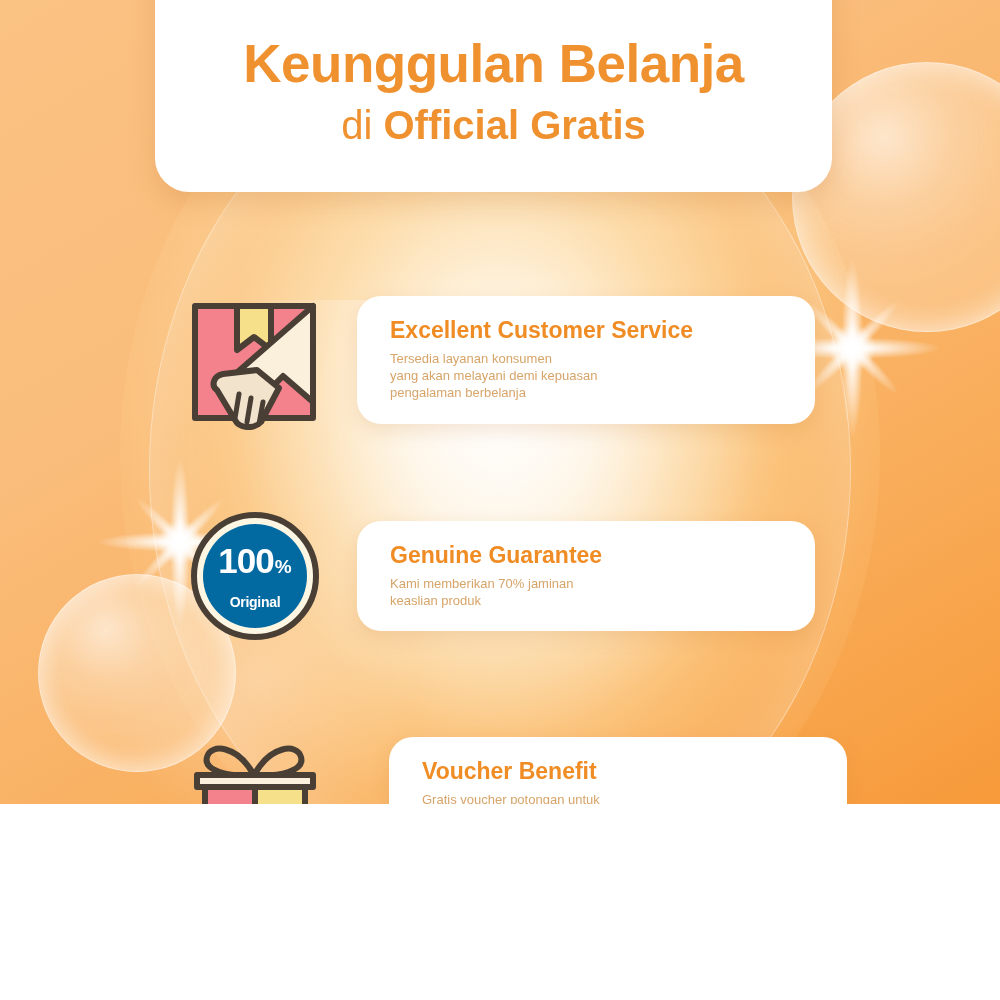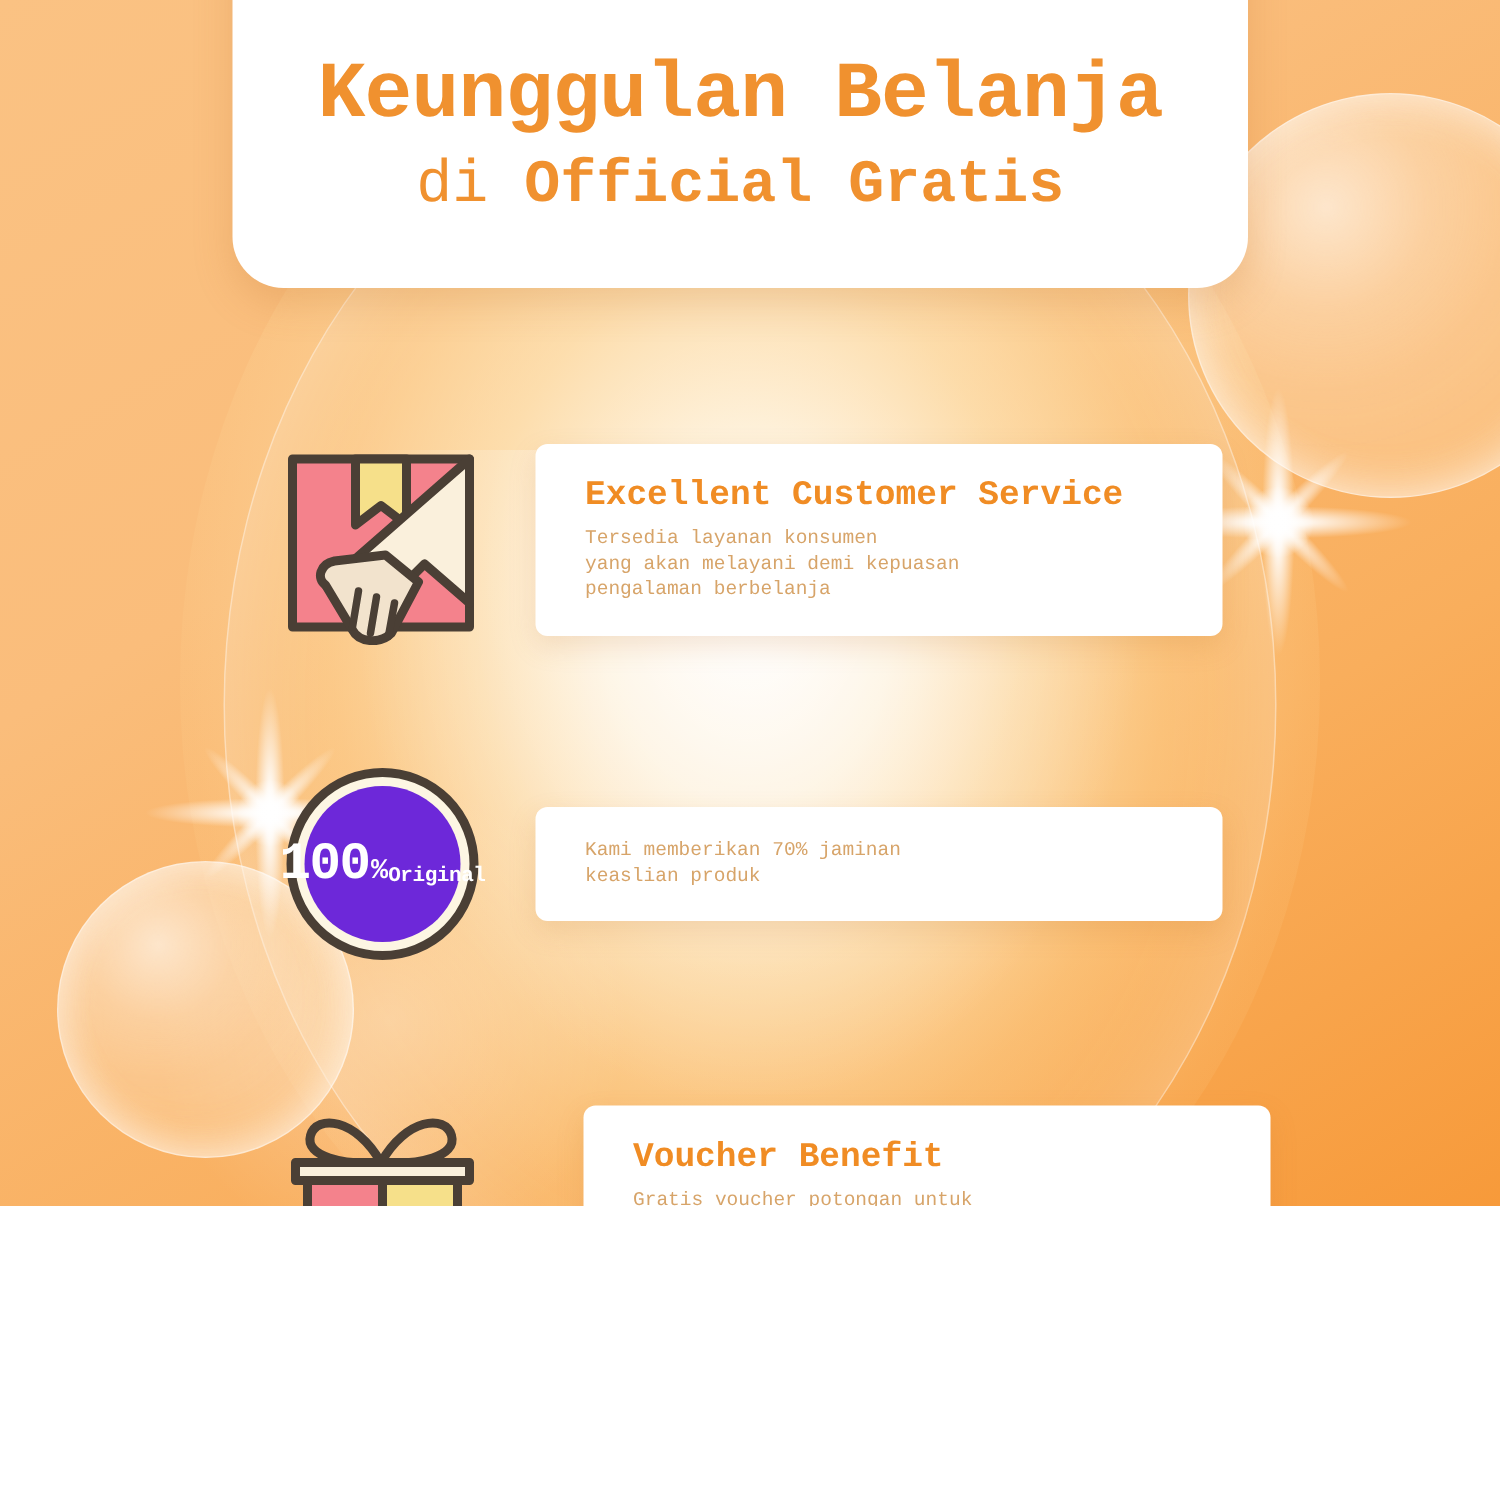--- a/index.html
+++ b/index.html
@@ -5,21 +5,21 @@
   html, body {
     margin: 0;
     padding: 0;
     background: #ffffff;
   }
   .poster {
     position: relative;
     width: 1000px;
     height: 804px;
     overflow: hidden;
-    font-family: Liberation Mono, monospace;
+    font-family: Liberation Sans, sans-serif;
     background: linear-gradient(150deg, #fac283 0%, #fabd7b 35%, #f9ae5c 70%, #f79a3a 100%);
   }
 
   
   .glow-core {
     position: absolute;
     left: 50%;
     top: 455px;
     transform: translate(-50%, -50%);
     width: 760px;
@@ -175,21 +175,21 @@
     display: flex;
     align-items: center;
     justify-content: center;
     flex: 0 0 auto;
   }
   .feature-card {
     position: relative;
     margin-left: 27px;
     width: 458px;
     background: #ffffff;
-    border-radius: 8px;
+    border-radius: 24px;
     box-shadow: 0 7px 18px rgba(196,120,46,0.17);
     padding: 20px 30px 22px 33px;
     box-sizing: border-box;
   }
   .feature-title {
     font-size: 23px;
     font-weight: bold;
     color: #f08c24;
     line-height: 1.25;
     margin-bottom: 5px;
@@ -216,23 +216,23 @@
     background: #fdf6e3;
     display: flex;
     align-items: center;
     justify-content: center;
     box-sizing: border-box;
   }
   .badge-inner {
     width: 104px;
     height: 104px;
     border-radius: 50%;
-    background: #6d28d9;
-    display: flex;
-    flex-direction: row;
+    background: #0369a1;
+    display: flex;
+    flex-direction: column;
     align-items: center;
     justify-content: center;
     color: #ffffff;
   }
   .badge-top {
     display: flex;
     align-items: baseline;
     line-height: 1;
   }
   .badge-num { font-size: 35px; font-weight: bold; letter-spacing: -1px; }
@@ -299,20 +299,21 @@
           <div class="badge-inner">
             <div class="badge-top">
               <span class="badge-num">100</span>
               <span class="badge-pct">%</span>
             </div>
             <div class="badge-sub">Original</div>
           </div>
         </div>
       </div>
       <div class="feature-card">
+        <div class="feature-title">Genuine Guarantee</div>
         <div class="feature-desc">Kami memberikan 70% jaminan
 keaslian produk</div>
       </div>
     </div>
 
     <div class="feature-row row-3">
       <div class="feature-icon">
         <svg width="140" height="146" viewBox="0 0 140 146" xmlns="http://www.w3.org/2000/svg">
 
           <path d="M69 56 C52 26 26 24 22 38 C18 52 44 58 69 56 Z" fill="none" stroke="#4a3f35" stroke-width="6" stroke-linejoin="round"></path>

